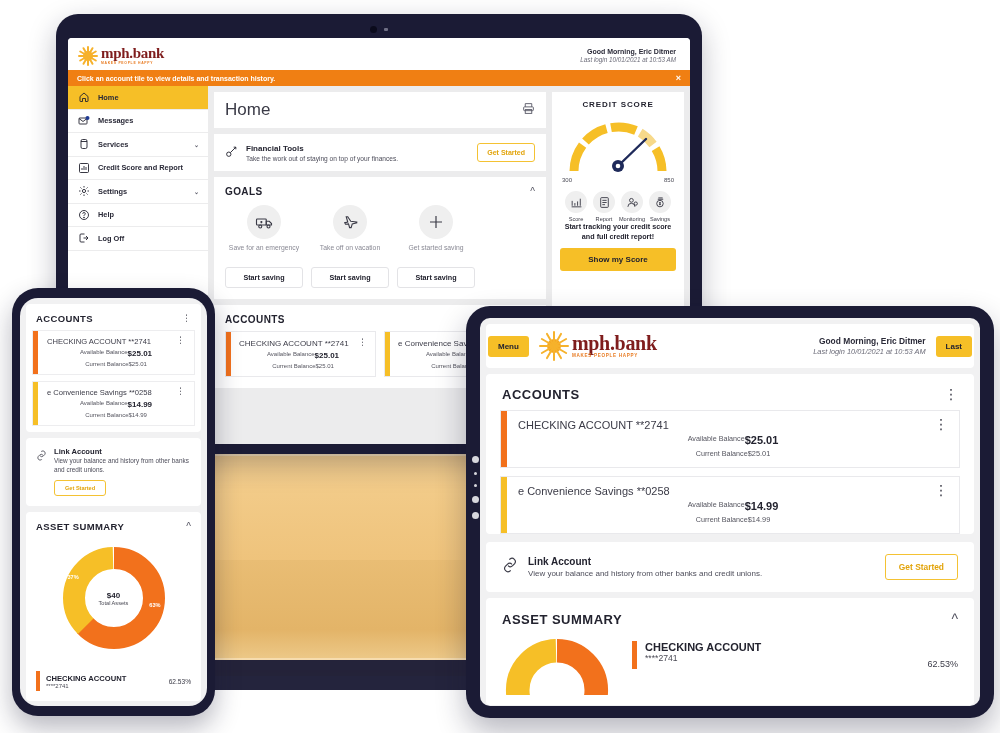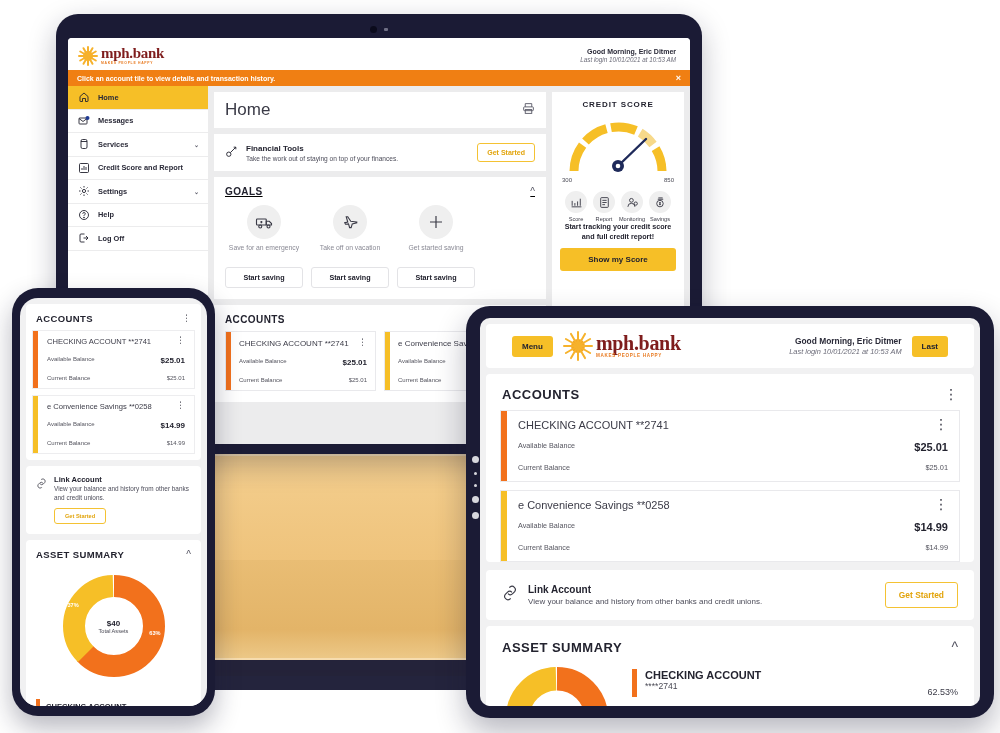--- a/index.html
+++ b/index.html
@@ -88,40 +88,40 @@
   .card { background:#fff; }
   .home-hd { display:flex; align-items:center; justify-content:space-between;
       padding:8px 11px; }
   .home-title { font-size:17px; color:#3a3a46; font-weight:400; }
   .ftools { display:flex; align-items:center; padding:9px 11px; gap:8px; }
   .ftools .txt { flex:1; }
   .ftools .t1 { font-size:8px; font-weight:700; color:#23232f; }
   .ftools .t2 { font-size:6.6px; color:#4d4d5a; margin-top:2px; }
   .btn-outline { border:1px solid #f4c233; color:#e2a40b; background:#fff; border-radius:3px;
       font-size:7px; font-weight:700; padding:5px 9px; cursor:pointer; }
-  .sec-hd { display:flex; align-items:center; justify-content:space-between; padding:9px 11px 4px;text-decoration:underline; }
+  .sec-hd { display:flex; align-items:center; justify-content:space-between; padding:9px 11px 4px; }
   .sec-title { font-size:10px; font-weight:700; color:#23232f; letter-spacing:.4px; }
   .chev-up { color:#50505e; font-size:10px; }
   .goals { display:flex; gap:8px; padding:4px 11px 11px; }
   .goal { width:78px; text-align:center; }
   .goal .circ { width:34px; height:34px; border-radius:50%; background:#efefef; margin:0 auto 5px;
       display:flex; align-items:center; justify-content:center; }
   .goal .gl { font-size:6.8px; color:#8a8a95; line-height:1.25; min-height:18px; }
   .btn-white { border:1px solid #e3e3e6; background:#fff; border-radius:3px; font-size:7.2px;
       font-weight:700; color:#23232f; padding:5px 0; width:100%; margin-top:5px; cursor:pointer; }
 
   .accts-hd { font-size:10px; font-weight:700; color:#23232f; letter-spacing:.4px; padding:9px 11px 6px; }
   .acct-row { display:flex; gap:8px; padding:0 11px 11px; }
   .acct-card { flex:1; border:1px solid #e9e9ec; background:#fff; display:flex; min-width:0; }
   .acct-stripe { width:5px; flex:0 0 auto; }
   .acct-in { flex:1; padding:7px 8px; min-width:0; }
   .acct-top { display:flex; justify-content:space-between; align-items:flex-start; }
   .acct-name { font-size:8px; color:#3b3b47; white-space:nowrap; overflow:hidden; }
   .kebab { line-height:.75; font-size:9px; color:#3b3b47; letter-spacing:0; cursor:pointer; }
-  .acct-line { display:flex; justify-content:space-between; margin-top:10px; }
+  .acct-line { display:flex; justify-content:center; margin-top:3px; }
   .acct-lbl { font-size:6px; color:#55555f; }
   .acct-v1 { font-size:8px; font-weight:700; color:#23232f; }
   .acct-v2 { font-size:6px; color:#55555f; }
 
   
   .cs { background:#fff; padding:8px 8px 10px; text-align:center; height:100%; }
   .cs-title { font-size:8px; font-weight:700; letter-spacing:.9px; color:#23232f; }
   .gauge { position:relative; width:112px; height:62px; margin:6px auto 0; }
   .gauge svg { width:112px; height:62px; display:block; }
   .gauge-scale { display:flex; justify-content:space-between; width:112px; margin:0 auto;
@@ -172,21 +172,21 @@
     position:absolute; left:466px; top:306px; width:528px; height:412px;
     background:#1b1b35; border-radius:24px; padding:12px 14px;
     box-shadow:0 14px 30px rgba(20,20,45,.3);
   }
   .tablet-screen { width:100%; height:100%; background:#f1f1f2; border-radius:10px; overflow:hidden; }
   .t-dots { position:absolute; left:6px; top:150px; display:flex; flex-direction:column; gap:9px;
      align-items:center; }
   .t-dots i { display:block; width:7px; height:7px; border-radius:50%; background:#d7d7dd; }
   .t-dots i.sm { width:3px; height:3px; }
   .t-hd { background:#fff; margin:6px; border-radius:4px; display:flex; align-items:center;
-     gap:10px; padding:7px 26px; }
+     gap:10px; padding:7px 2px; }
   .btn-menu { background:#f6bf27; border:none; border-radius:3px; font-size:8px; font-weight:700;
      color:#23232f; padding:6px 10px; cursor:pointer; }
   .t-logo .logo-name { font-size:20px; }
   .t-logo .logo-tag { font-size:4.6px; }
   .t-logo .sun { width:30px; height:30px; }
   .t-logo .sun .core { left:8px; top:8px; width:14px; height:14px; }
   .t-logo .sun .ray { left:14px; top:0; width:2px; height:30px; }
   .t-greet { margin-left:auto; text-align:right; line-height:1.3; }
   .t-greet-a { font-size:8.4px; color:#2a2a38; font-weight:600; }
   .t-greet-b { font-size:7.4px; color:#6b6b78; font-style:italic; }

